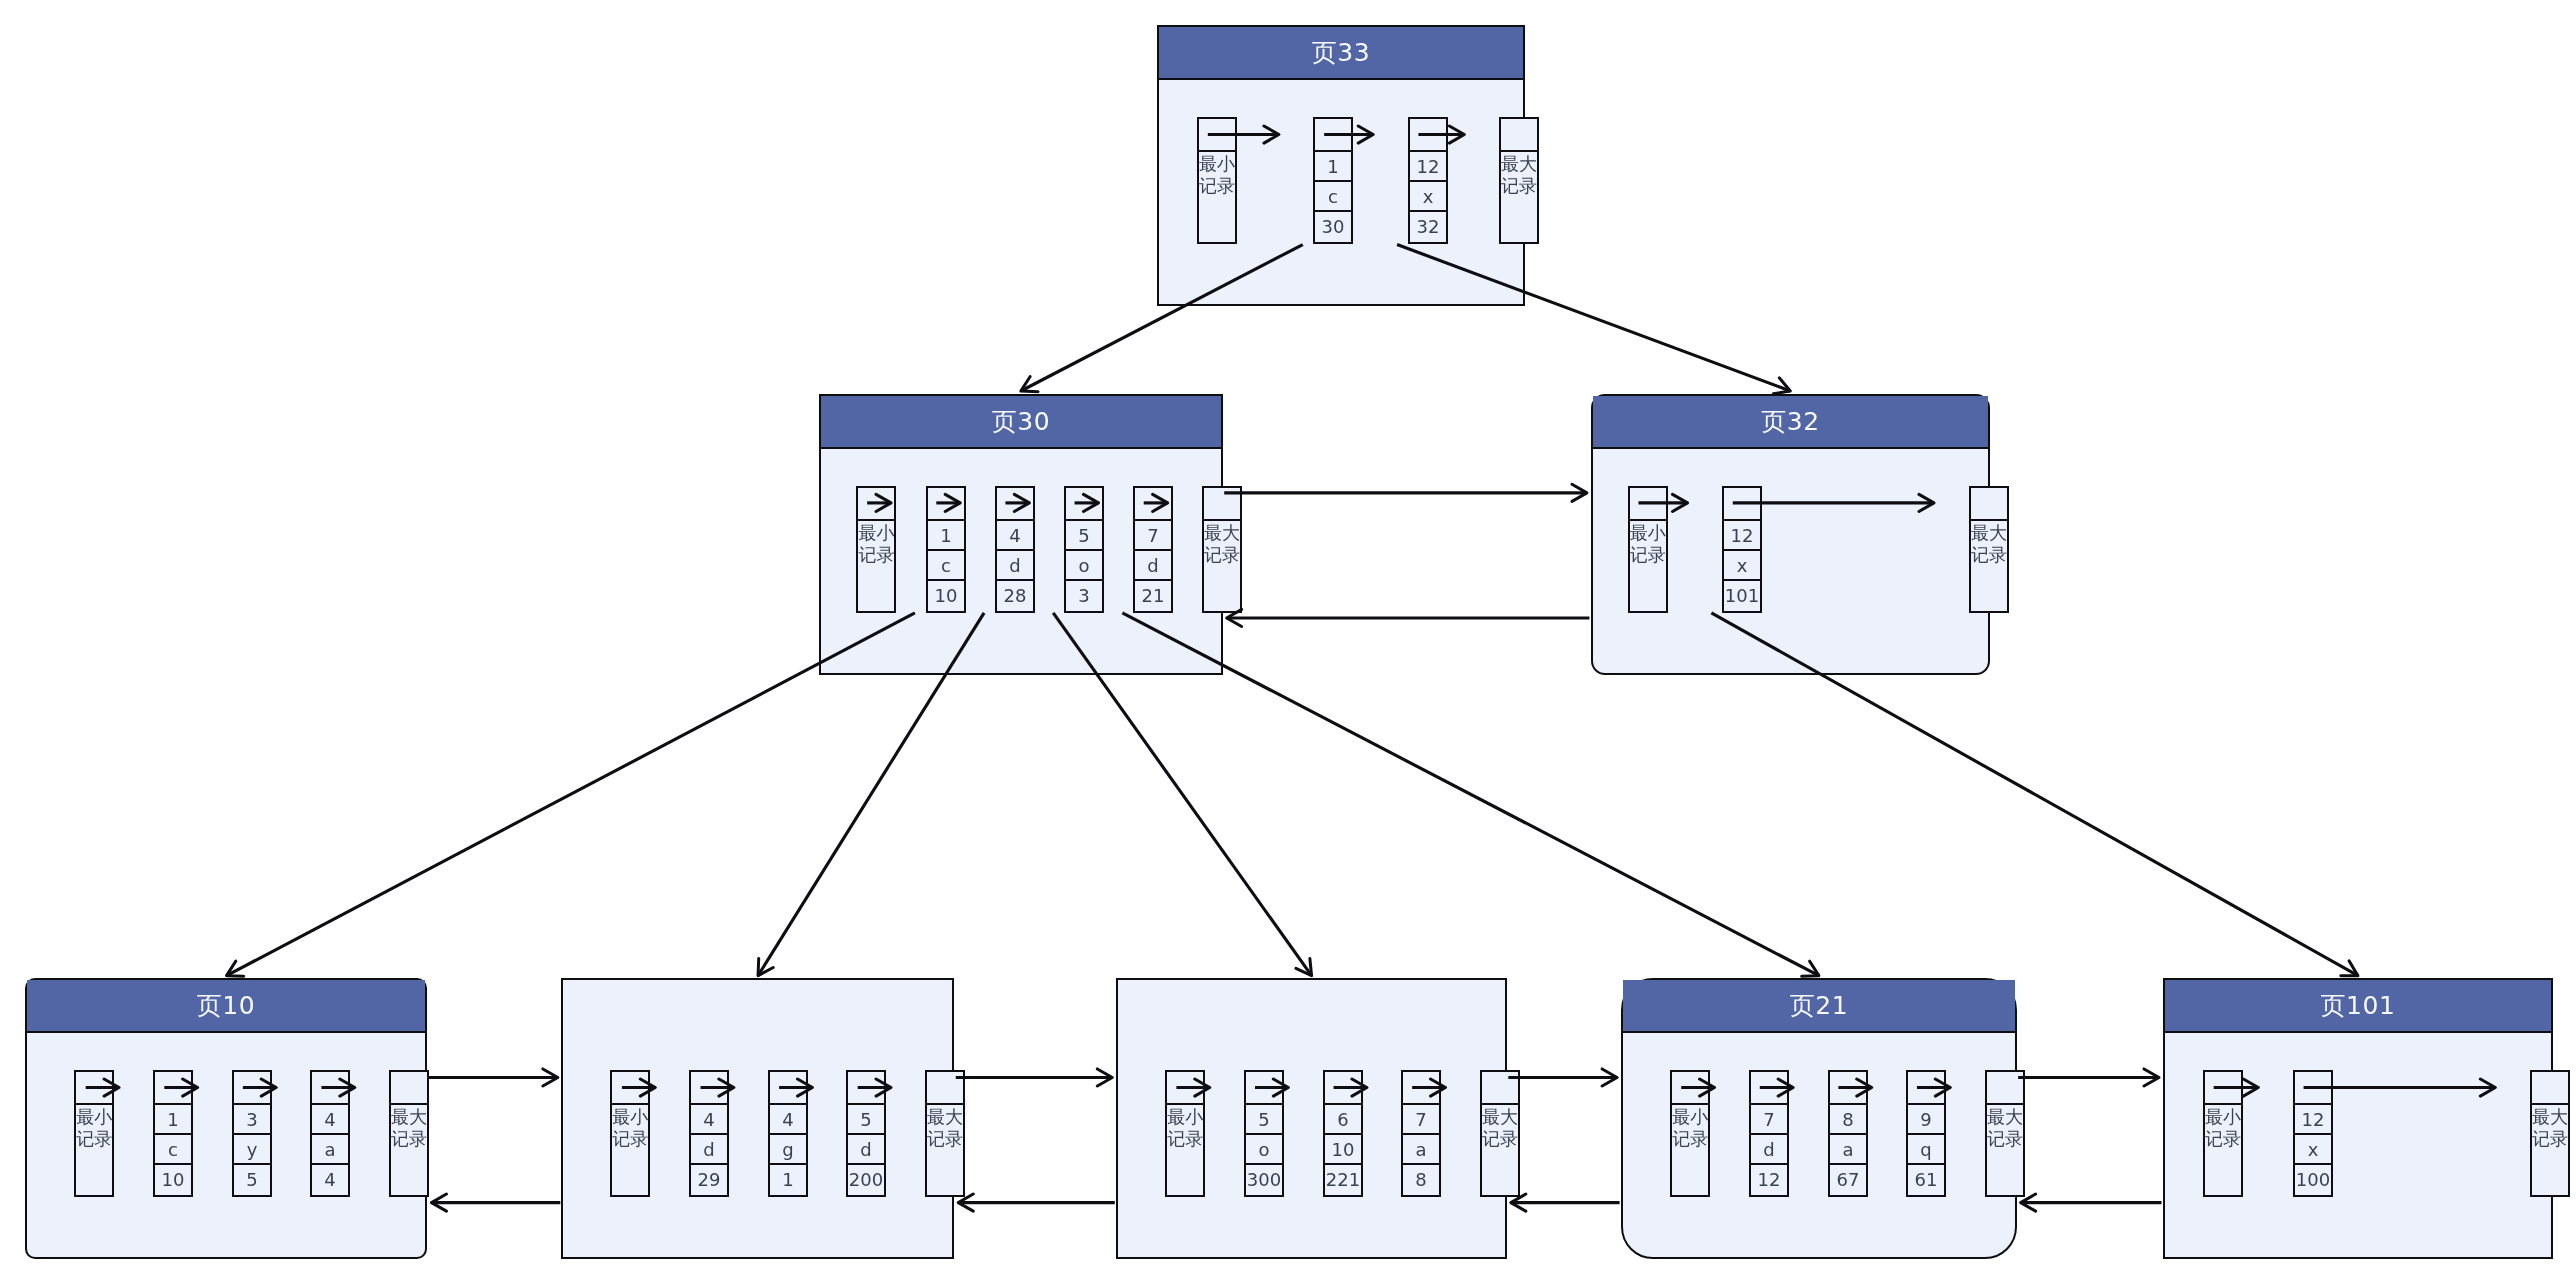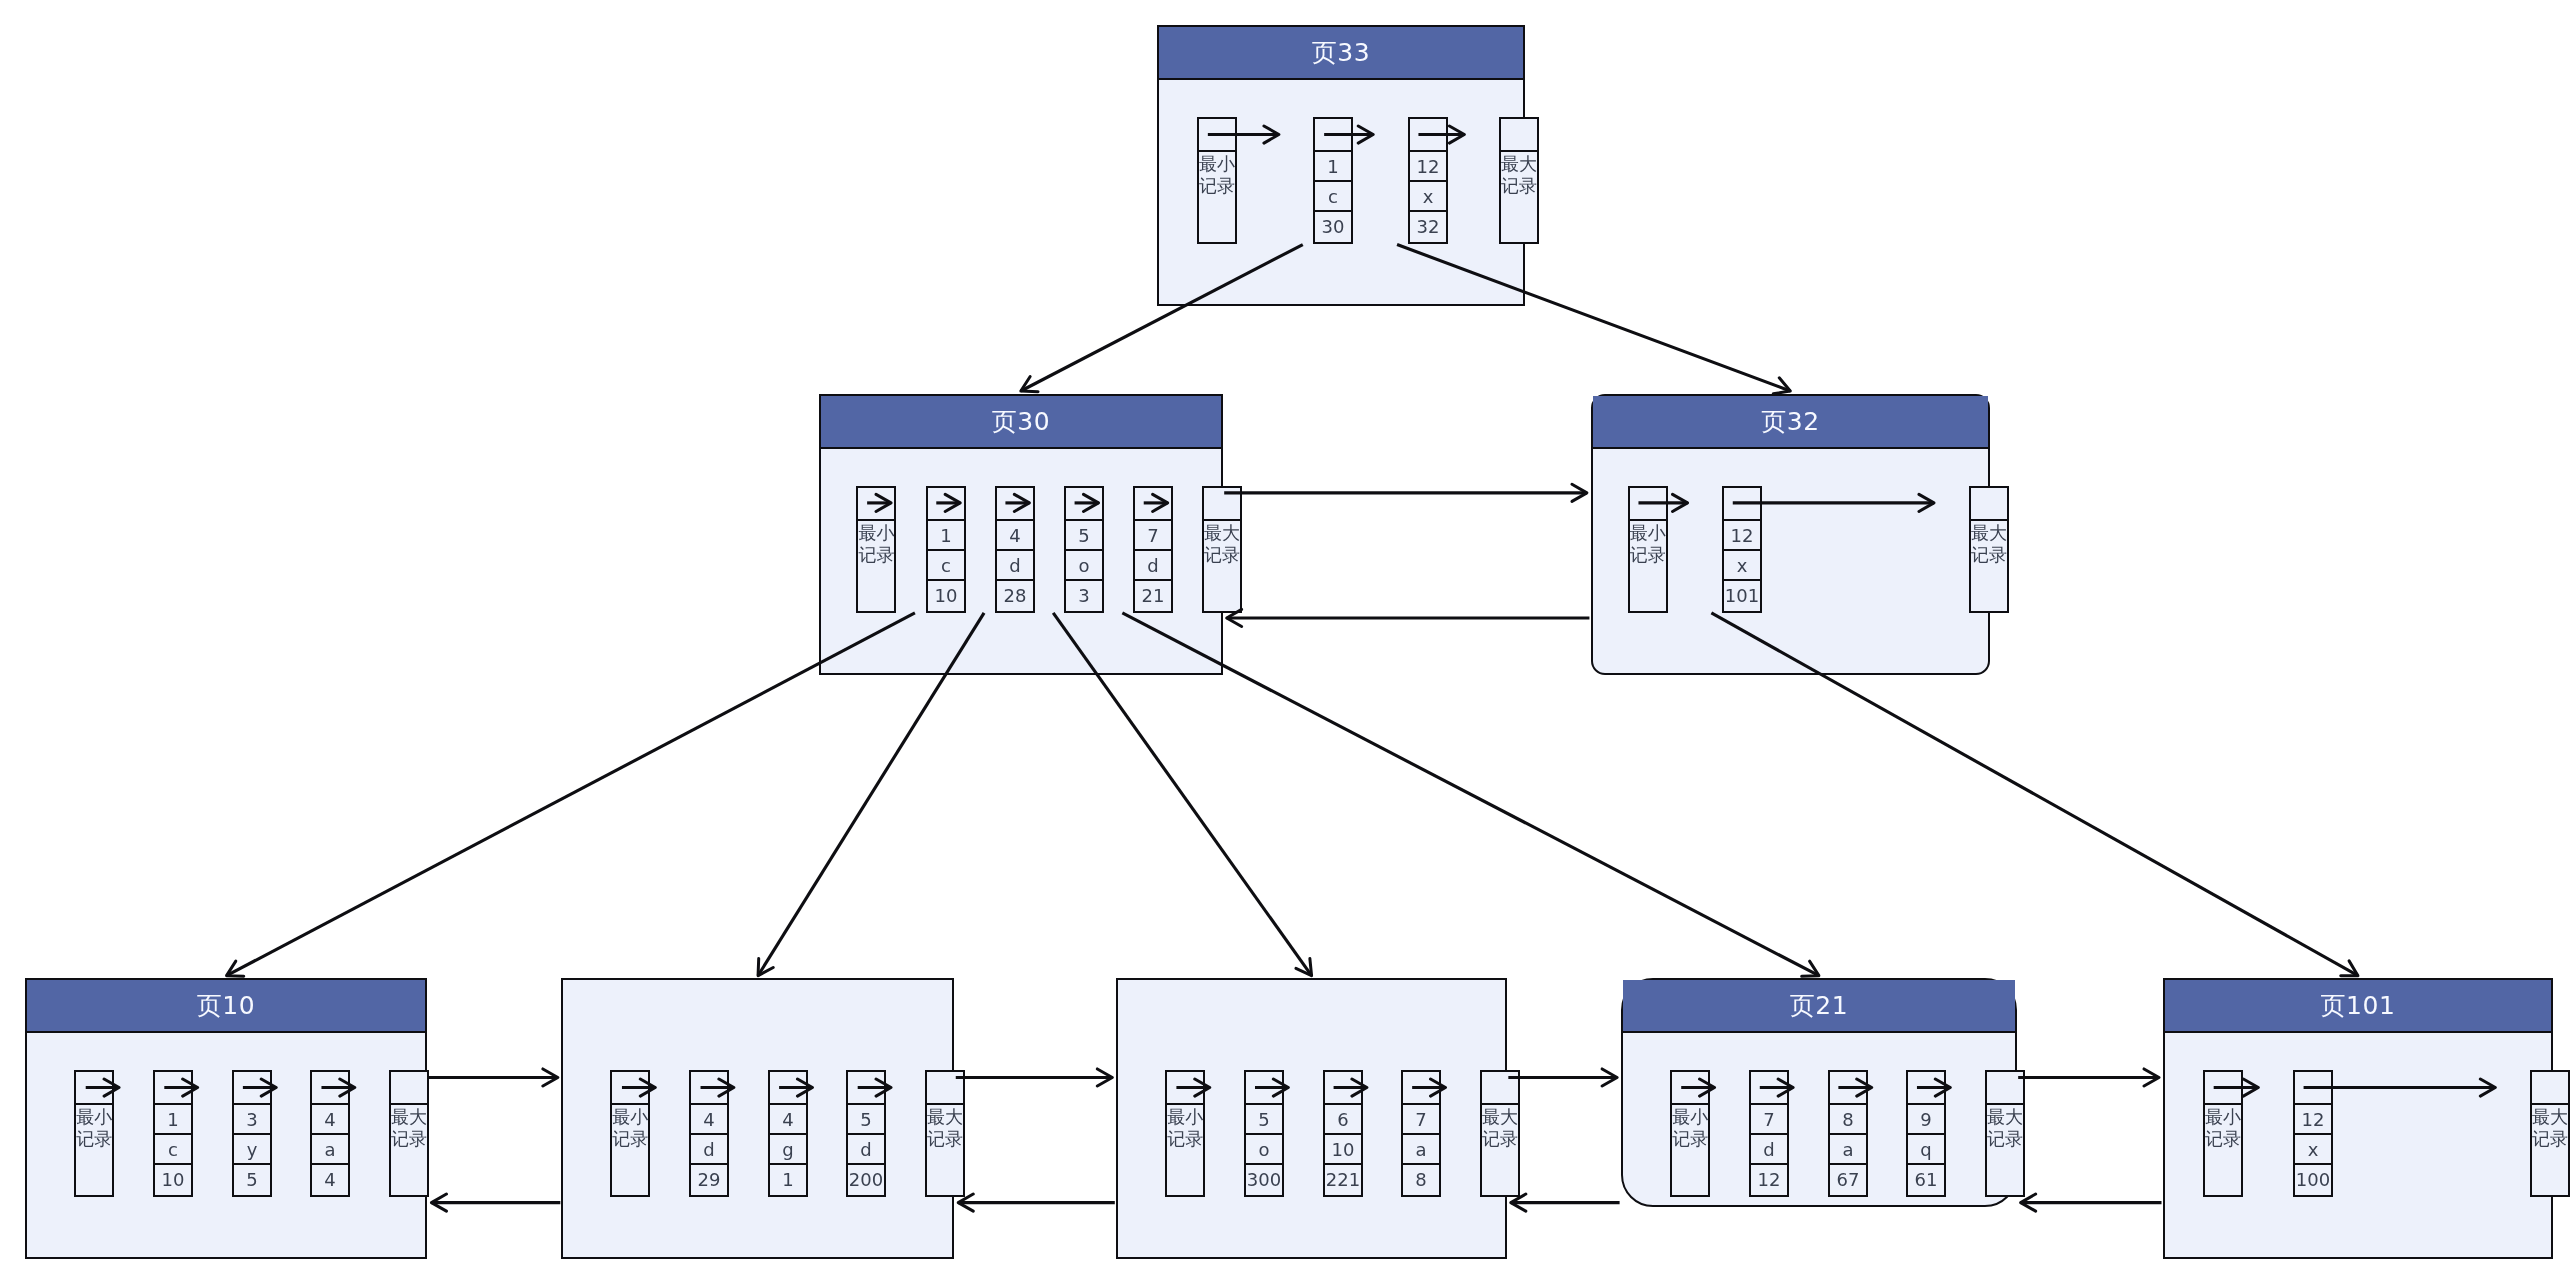--- a/index.html
+++ b/index.html
@@ -110,21 +110,21 @@
         <div class="cell ptr"></div>
         <div class="cell">12</div>
         <div class="cell">x</div>
         <div class="cell">101</div>
       </div>
       <div class="col" style="left: 345px; top: 90px;">
         <div class="cell ptr"></div>
         <div class="cell label">最大记录</div>
       </div>
     </div>
-    <div class="page" style="left: 25px; top: 978px; width: 402px; height: 281px;">
+    <div class="page" style="left: 25px; top: 978px; width: 402px; height: 281px; border-radius: 10px;">
       <div class="page-header">页10</div>
       <div class="col" style="left: 16.3px; top: 90px;">
         <div class="cell ptr"></div>
         <div class="cell label">最小记录</div>
       </div>
       <div class="col" style="left: 95px; top: 90px;">
         <div class="cell ptr"></div>
         <div class="cell">1</div>
         <div class="cell">c</div>
         <div class="cell">10</div>
@@ -195,21 +195,21 @@
         <div class="cell ptr"></div>
         <div class="cell">7</div>
         <div class="cell">a</div>
         <div class="cell">8</div>
       </div>
       <div class="col" style="left: 331px; top: 90px;">
         <div class="cell ptr"></div>
         <div class="cell label">最大记录</div>
       </div>
     </div>
-    <div class="page" style="left: 1621px; top: 978px; width: 396px; height: 229px; border-radius: 32px;">
+    <div class="page" style="left: 1621px; top: 978px; width: 396px; height: 281px; border-radius: 32px;">
       <div class="page-header">页21</div>
       <div class="col" style="left: 16.3px; top: 90px;">
         <div class="cell ptr"></div>
         <div class="cell label">最小记录</div>
       </div>
       <div class="col" style="left: 95px; top: 90px;">
         <div class="cell ptr"></div>
         <div class="cell">7</div>
         <div class="cell">d</div>
         <div class="cell">12</div>

